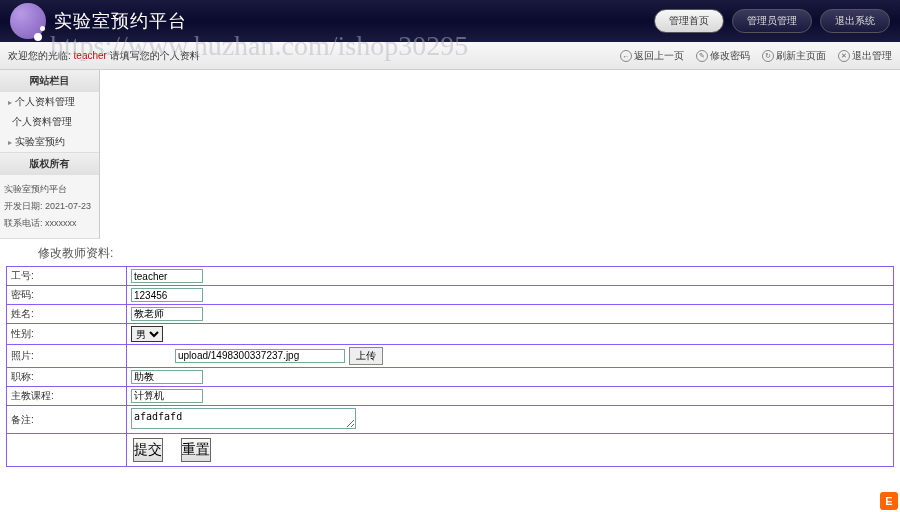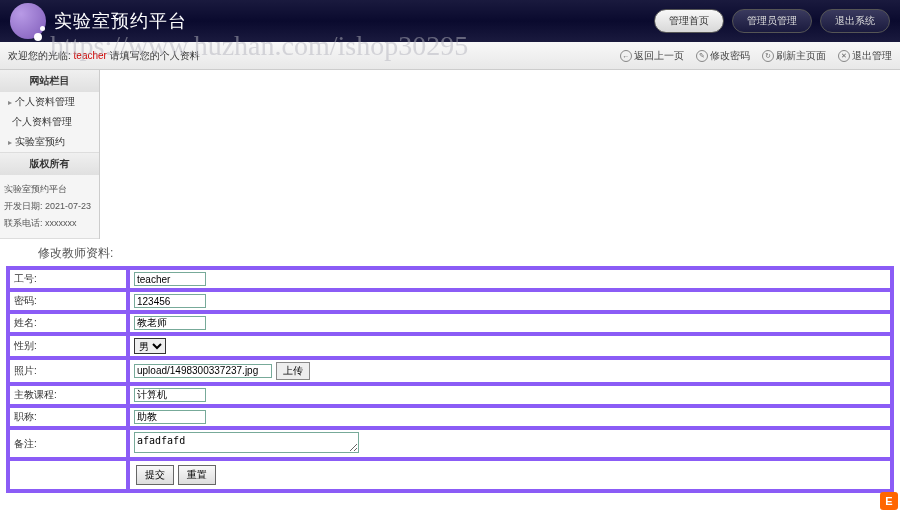--- a/index.html
+++ b/index.html
@@ -30,30 +30,30 @@
     .sidebar-header { background: linear-gradient(to bottom, #f0f0f0, #e0e0e0); padding: 4px 6px; font-weight: bold; font-size: 10px; text-align: center; }
     .sidebar-item { padding: 3px 8px; font-size: 10px; cursor: pointer; display: flex; align-items: center; gap: 3px; }
     .sidebar-item .arrow { color: #888; font-size: 8px; }
     .sidebar-sub { padding-left: 12px; }
     .copyright { padding: 6px 4px; font-size: 9px; color: #555; }
     .copyright div { padding: 2px 0; }
     
     .content { flex: 1; padding: 6px; overflow: auto; }
     .form-title { font-size: 12px; color: #555; margin-bottom: 4px; margin-left: 32px; }
     .form-table { width: 100%; border-collapse: collapse; }
-    .form-table td { border: 4px solid #8b5cf6; padding: 2px 4px; font-size: 10px; }
+    .form-table td { border: 1px solid #8b5cf6; padding: 2px 4px; font-size: 10px; }
     .form-table td.label { width: 120px; background: #fff; text-align: left; }
     .form-table td.field { background: #fff; }
     .form-input { width: 72px; border: 1px solid #7a9; padding: 1px 2px; font-size: 10px; height: 14px; }
-    .form-input.wide { width: 138px; }
+    .form-input.wide { width: 170px; margin-left: 44px; }
     .form-select { border: 1px solid #333; font-size: 10px; height: 16px; }
     .form-textarea { width: 225px; height: 21px; border: 1px solid #7a9; font-size: 10px; padding: 2px; font-family: monospace; resize: vertical; }
     .upload-btn { border: 1px solid #888; background: #eee; padding: 1px 6px; font-size: 10px; cursor: pointer; margin-left: 4px; }
     .submit-row td { text-align: left; padding: 4px 6px; }
-    .submit-btn { border: 1px solid #666; background: linear-gradient(to bottom, #f8f8f8, #ddd); padding: 2px 8px; font-size: 10px; cursor: pointer; margin-right: 1px; }
+    .submit-btn { border: 1px solid #666; background: linear-gradient(to bottom, #f8f8f8, #ddd); padding: 2px 0; font-size: 14px; cursor: pointer; margin-right: 15px; }
     
     .corner-badge { position: absolute; bottom: 2px; right: 2px; width: 18px; height: 18px; background: #f60; color: #fff; border-radius: 3px; display: flex; align-items: center; justify-content: center; font-size: 11px; font-weight: bold; }
   </style>
 </head>
 <body>
 
 <div class="header">
   <div class="logo-area">
     <div class="logo-icon"></div>
     <div class="app-title">实验室预约平台</div>
@@ -135,26 +135,26 @@
       </tr>
       <tr>
         <td class="label">性别:</td>
         <td class="field"><select class="form-select"><option>男</option></select></td>
       </tr>
       <tr>
         <td class="label">照片:</td>
         <td class="field"><input class="form-input wide" value="upload/1498300337237.jpg" style=""><button class="upload-btn">上传</button></td>
       </tr>
       <tr>
+        <td class="label">职称:</td>
+        <td class="field"><input class="form-input" value="助教" style=""></td>
+      </tr>
+      <tr>
         <td class="label">主教课程:</td>
         <td class="field"><input class="form-input" value="计算机" style=""></td>
-      </tr>
-      <tr>
-        <td class="label">职称:</td>
-        <td class="field"><input class="form-input" value="助教" style=""></td>
       </tr>
       <tr>
         <td class="label">备注:</td>
         <td class="field"><textarea class="form-textarea" style="">afadfafd</textarea></td>
       </tr>
       <tr class="submit-row">
         <td class="label"></td>
         <td class="field">
           <button class="submit-btn">提交</button>
           <button class="submit-btn">重置</button>

